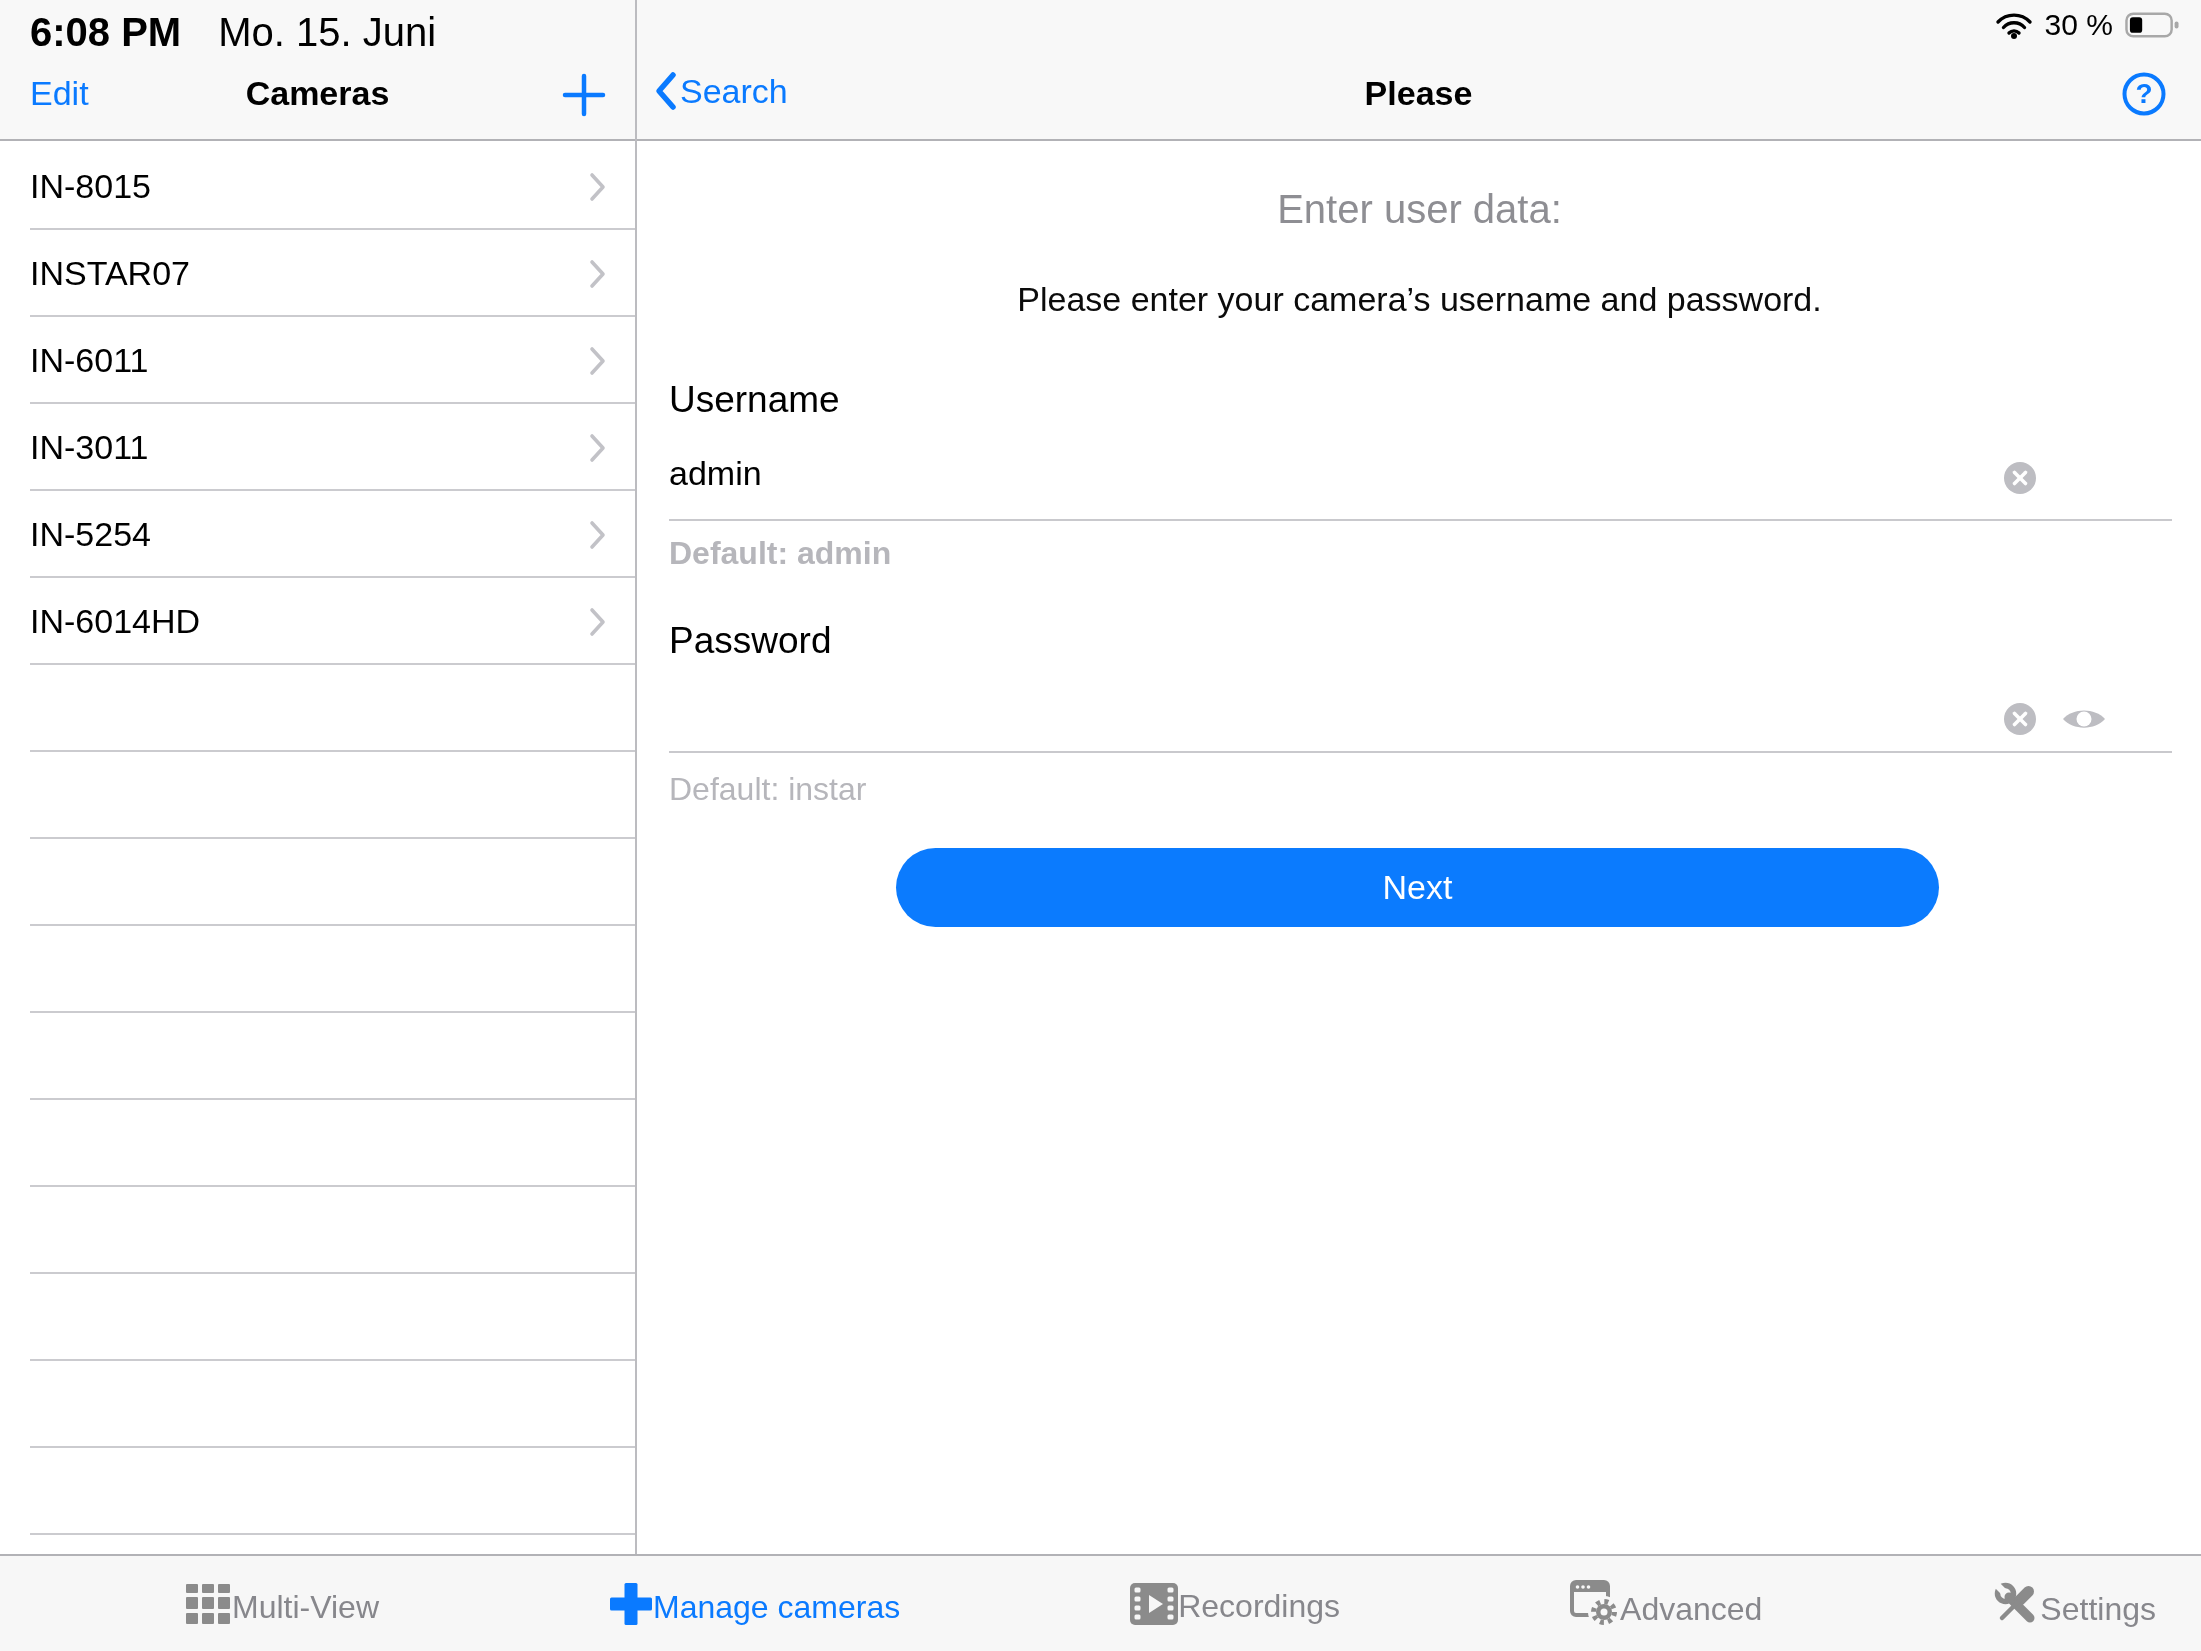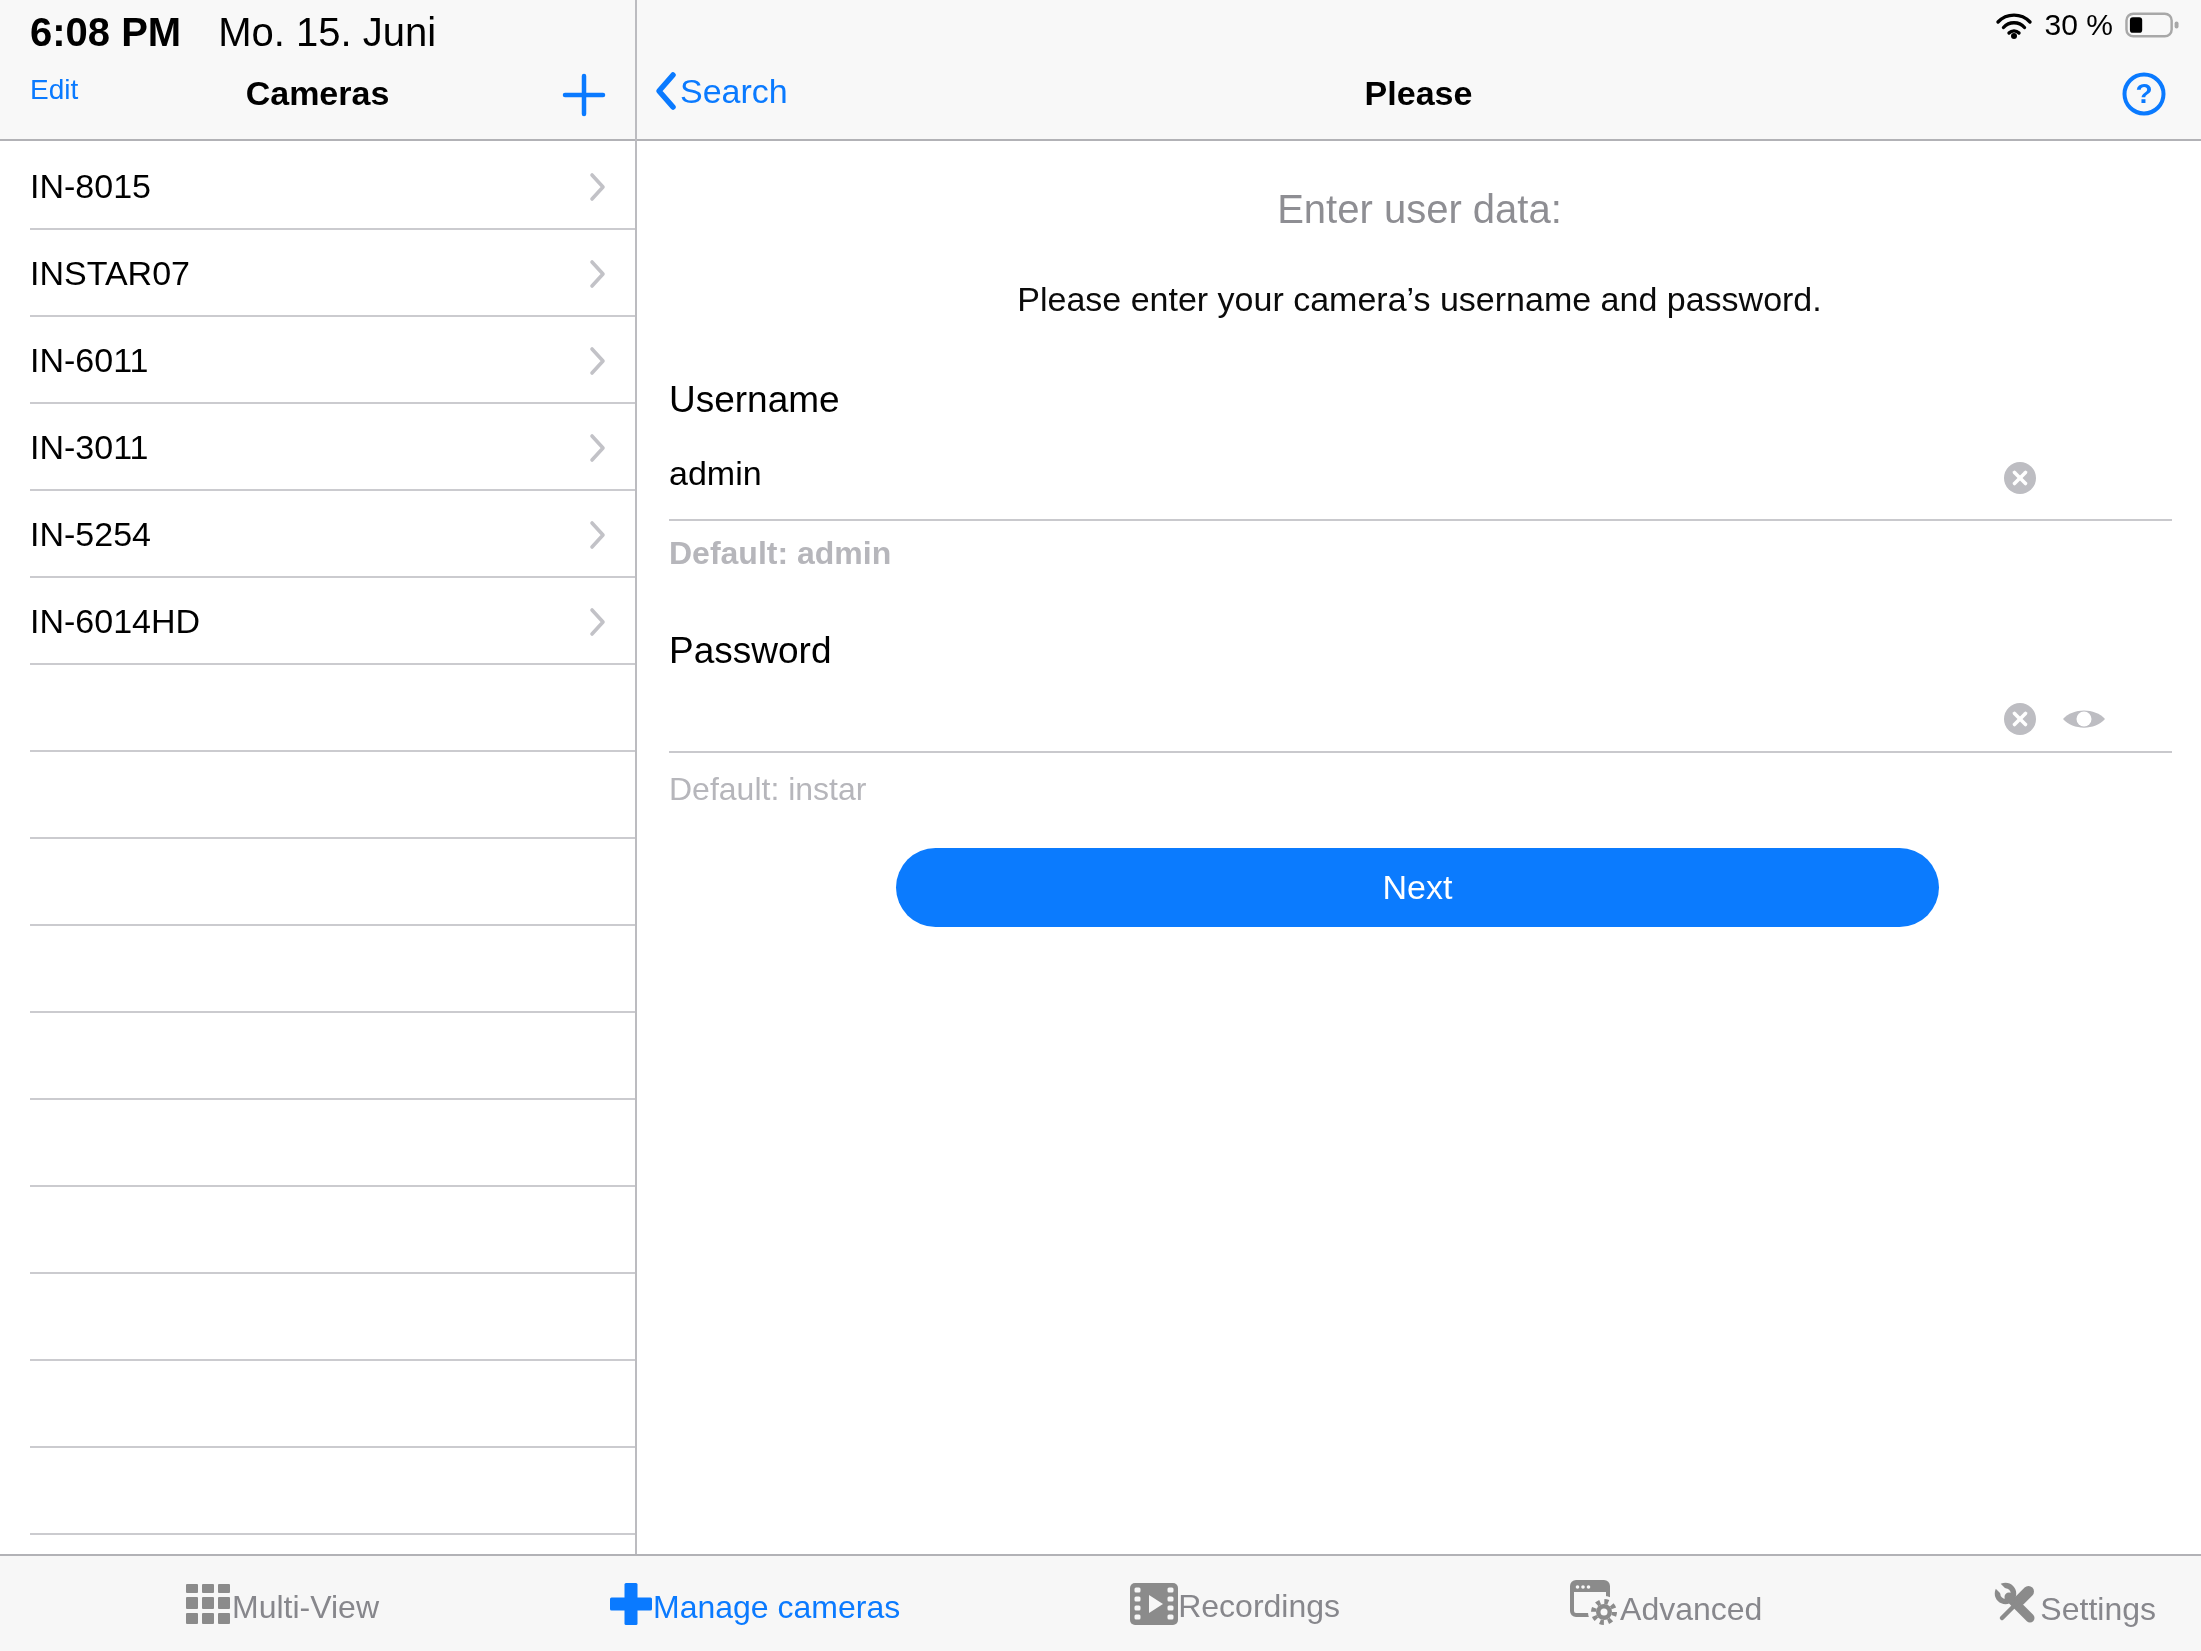--- a/index.html
+++ b/index.html
@@ -12,21 +12,21 @@
   
   .top-header{
     position:absolute;left:0;top:0;width:2202px;height:141px;
     background:#f8f8f8;border-bottom:2px solid #b2b2b6;box-sizing:border-box;
   }
   .status-left{position:absolute;left:30px;top:10px;font-size:40px;color:#000;}
   .status-left .time{font-weight:700;}
   .status-left .date{margin-left:26px;font-weight:400;}
   .status-right{position:absolute;right:22px;top:8px;display:flex;align-items:center;gap:12px;}
   .battery-label{font-size:30px;color:#000;}
-  .nav-edit{position:absolute;left:30px;top:74px;font-size:28px;color:#0a7aff;cursor:pointer;}
+  .nav-edit{position:absolute;left:30px;top:74px;font-size:34px;color:#0a7aff;cursor:pointer;}
   .nav-cameras-title{position:absolute;left:0;top:74px;width:635px;text-align:center;font-size:34px;font-weight:700;color:#000;}
   .nav-add{position:absolute;left:562px;top:73px;}
   .nav-back{position:absolute;left:653px;top:71px;display:flex;align-items:center;gap:3px;cursor:pointer;}
   .nav-back span{font-size:34px;color:#0a7aff;}
   .nav-setup-title{position:absolute;left:635px;right:0;top:74px;text-align:center;font-size:34px;font-weight:700;color:#000;}
   .nav-help{position:absolute;right:34px;top:70px;cursor:pointer;}
   
   .split-divider{position:absolute;left:635px;top:0;width:2px;height:1554px;background:#bcbcc0;}
   
   .sidebar-list{position:absolute;left:0;top:143px;width:635px;height:1412px;background:#fff;overflow:hidden;}
@@ -36,21 +36,21 @@
   .camera-row::after,.empty-row::after{
     content:"";position:absolute;left:30px;right:0;bottom:0;height:2px;background:#cbcbcf;
   }
   .empty-row{position:relative;height:87px;}
   
   .detail{position:absolute;left:637px;top:143px;right:0;height:1412px;background:#fff;}
   .form-heading{position:absolute;left:0;right:0;top:44px;text-align:center;font-size:40px;color:#8e8e93;}
   .form-subheading{position:absolute;left:0;right:0;top:137px;text-align:center;font-size:34px;color:#0b0b0b;}
   .field-label{position:absolute;left:32px;font-size:37px;color:#000;}
   .lbl-user{top:236px;}
-  .lbl-pass{top:487px;}
+  .lbl-pass{top:477px;}
   .field-input{
     position:absolute;left:32px;right:234px;height:55px;border:none;outline:none;
     background:transparent;font-size:34px;color:#000;padding:0;
     font-family:"Liberation Sans","DejaVu Sans",sans-serif;
   }
   .inp-user{top:303px;}
   .inp-pass{top:545px;}
   .underline{position:absolute;left:32px;right:30px;height:2px;background:#c9c9cd;}
   .u1{top:376px;}
   .u2{top:608px;}

